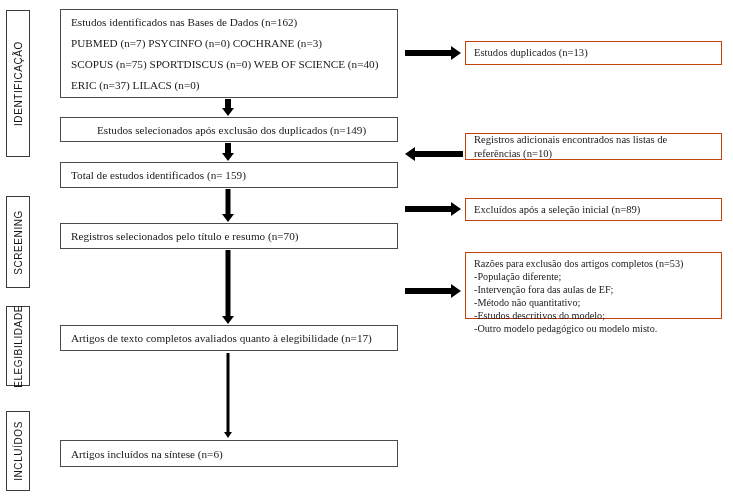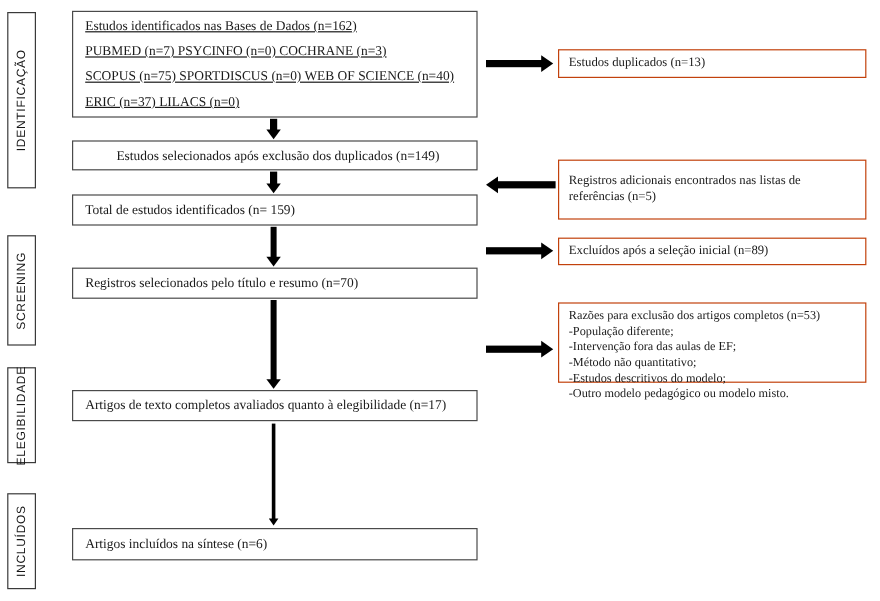--- a/index.html
+++ b/index.html
@@ -152,21 +152,21 @@
   </div>
 
   <div class="stage-box" style="left:6px; top:306px; width:24px; height:80px;">
     <span class="stage-label">ELEGIBILIDADE</span>
   </div>
 
   <div class="stage-box" style="left:6px; top:411px; width:24px; height:80px;">
     <span class="stage-label">INCLUÍDOS</span>
   </div>
 
-  <div class="flow-box multi" style="left:60px; top:9px; width:338px; height:89px;text-decoration:underline;">
+  <div class="flow-box multi" style="left:60px; top:9px; width:338px; height:89px;">
     <div class="flow-line">Estudos identificados nas Bases de Dados (n=162)</div>
     <div class="flow-line">PUBMED (n=7)   PSYCINFO (n=0)   COCHRANE (n=3)</div>
     <div class="flow-line">SCOPUS (n=75)  SPORTDISCUS  (n=0)    WEB OF SCIENCE  (n=40)</div>
     <div class="flow-line">ERIC (n=37)   LILACS (n=0)</div>
   </div>
 
   <div class="flow-box" style="left:60px; top:117px; width:338px; height:25px;padding-left:36px;">
     <div class="flow-line">Estudos selecionados após exclusão dos duplicados (n=149)</div>
   </div>
 
@@ -228,23 +228,23 @@
 
   <div class="arrow-h" style="left:405px; top:291px; width:58px;">
     <div class="shaft-h" style="left:0; width:48px;"></div>
     <div class="head-right" style="left:46px;"></div>
   </div>
 
   <div class="side-box" style="left:465px; top:41px; width:257px; height:24px;">
     <div class="side-line">Estudos duplicados (n=13)</div>
   </div>
 
-  <div class="side-box" style="left:465px; top:133px; width:257px; height:50px;">
+  <div class="side-box" style="left:465px; top:133px; width:257px; height:27px;">
     <div class="side-line">Registros adicionais encontrados nas listas de</div>
-    <div class="side-line">referências (n=5)</div>
+    <div class="side-line">referências (n=10)</div>
   </div>
 
   <div class="side-box" style="left:465px; top:198px; width:257px; height:23px;">
     <div class="side-line">Excluídos após a seleção inicial (n=89)</div>
   </div>
 
   <div class="side-box" style="left:465px; top:252px; width:257px; height:67px; justify-content:flex-start; padding-top:4px;">
     <div class="side-line reasons-line">Razões para exclusão dos artigos completos (n=53)</div>
     <div class="side-line reasons-line">-População diferente;</div>
     <div class="side-line reasons-line">-Intervenção fora das aulas de EF;</div>

